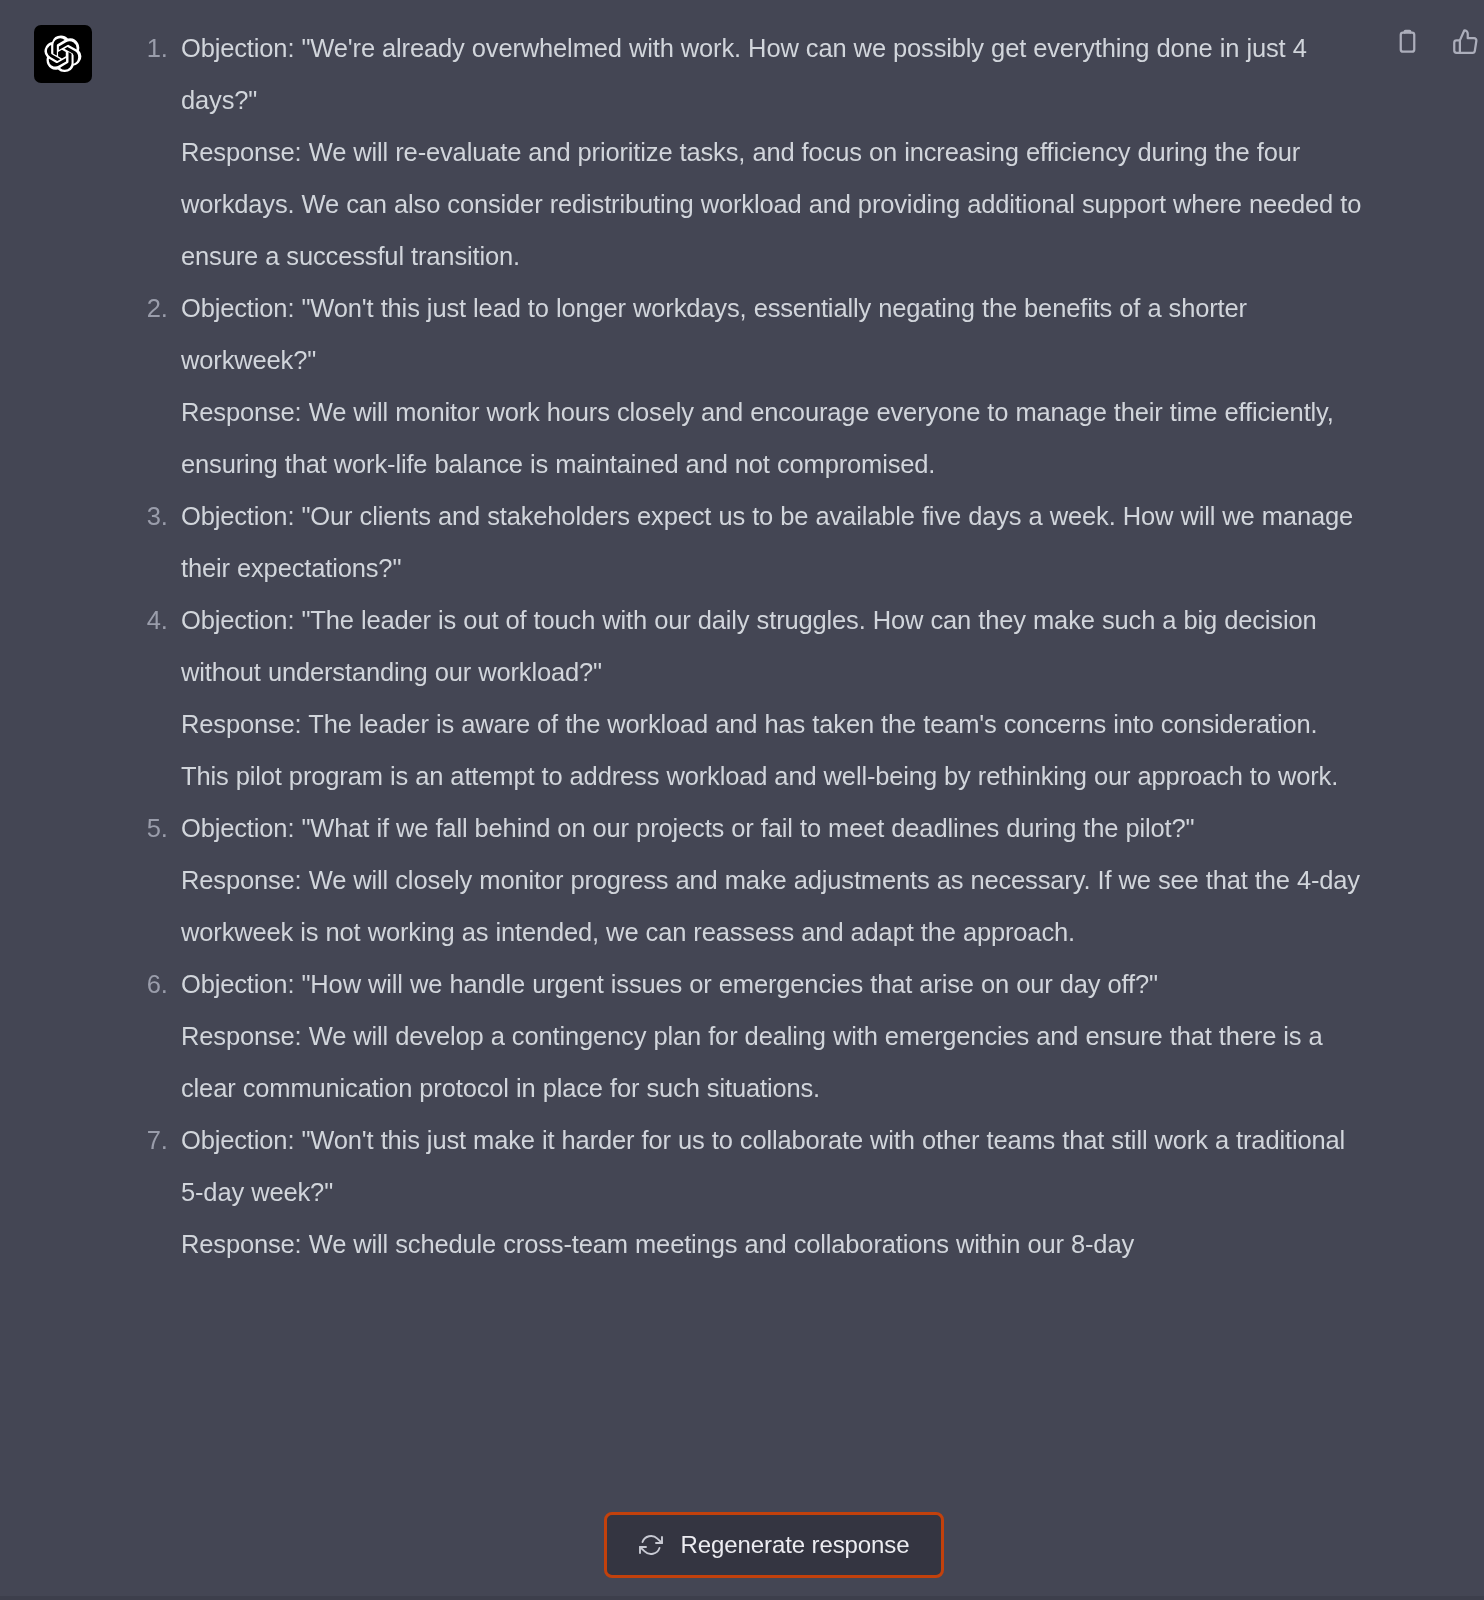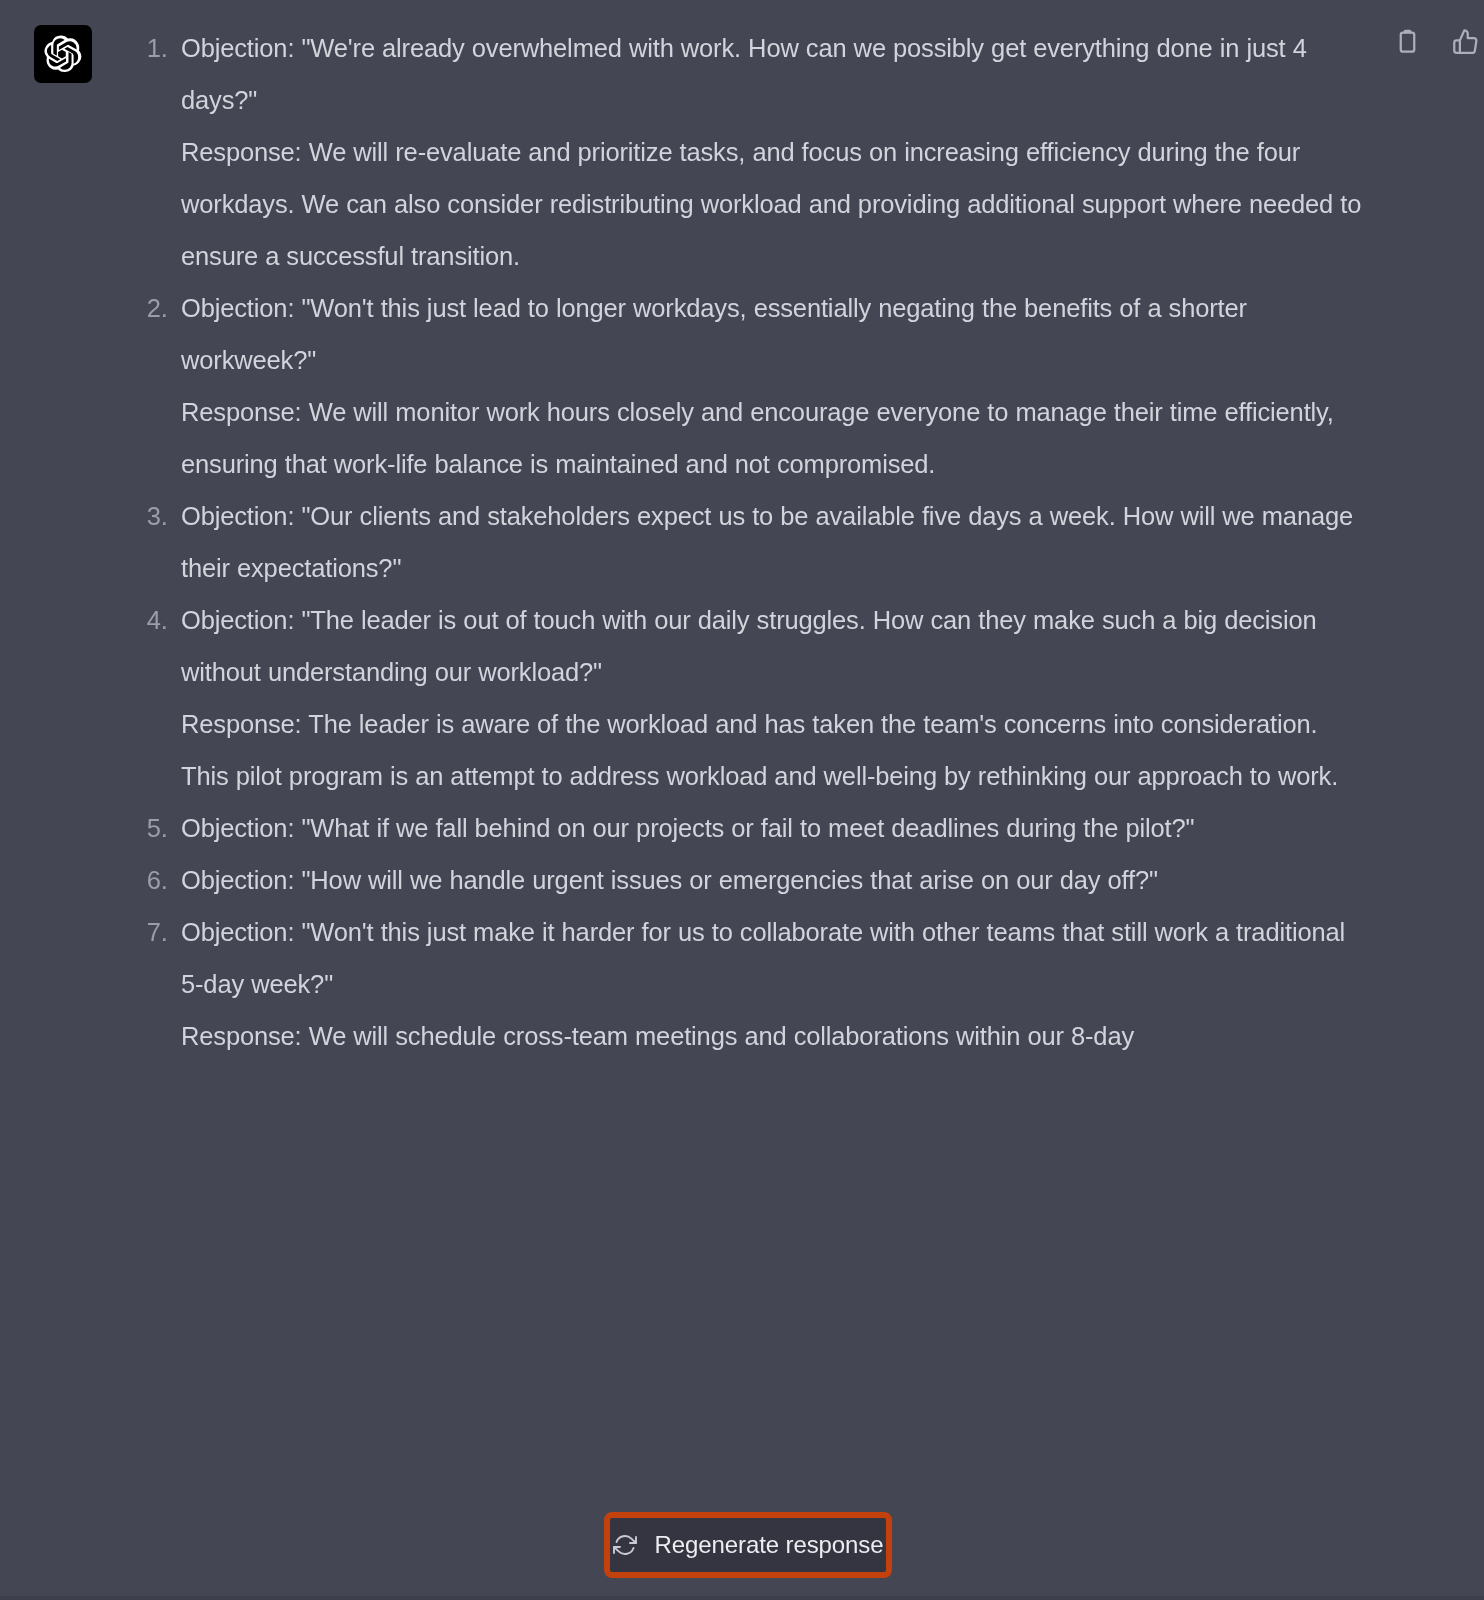--- a/index.html
+++ b/index.html
@@ -113,25 +113,25 @@
     border: none;
     padding: 0;
   }
   .icon-btn svg { display: block; }
 
   
   .regen-button {
     position: absolute;
     left: 604px;
     top: 1512px;
-    width: 288px;
+    width: 340px;
     height: 66px;
     box-sizing: border-box;
     background: #343541;
-    border: 6px solid #c2410c;
+    border: 3px solid #c2410c;
     border-radius: 8px;
     display: flex;
     flex-direction: row;
     align-items: center;
     justify-content: center;
     gap: 18px;
     color: #ececf1;
     font-size: 24px;
     cursor: pointer;
     z-index: 10;
@@ -195,24 +195,26 @@
           <p class="para">Objection: "Our clients and stakeholders expect us to be available five days a week. How will we manage their expectations?"</p>
         </li>
 
         <li>
           <p class="para">Objection: "The leader is out of touch with our daily struggles. How can they make such a big decision without understanding our workload?"</p>
           <p class="para">Response: The leader is aware of the workload and has taken the team's concerns into consideration. This pilot program is an attempt to address workload and well-being by rethinking our approach to work.</p>
         </li>
 
         <li>
           <p class="para">Objection: "What if we fall behind on our projects or fail to meet deadlines during the pilot?"</p>
+          <p class="para">Response: We will closely monitor progress and make adjustments as necessary. If we see that the 4-day workweek is not working as intended, we can reassess and adapt the approach.</p>
         </li>
 
         <li>
           <p class="para">Objection: "How will we handle urgent issues or emergencies that arise on our day off?"</p>
+          <p class="para">Response: We will develop a contingency plan for dealing with emergencies and ensure that there is a clear communication protocol in place for such situations.</p>
         </li>
 
         <li>
           <p class="para">Objection: "Won't this just make it harder for us to collaborate with other teams that still work a traditional 5-day week?"</p>
           <p class="para">Response: We will schedule cross-team meetings and collaborations within our 8-day</p>
         </li>
 
       </ol>
     </div>
   </div>

